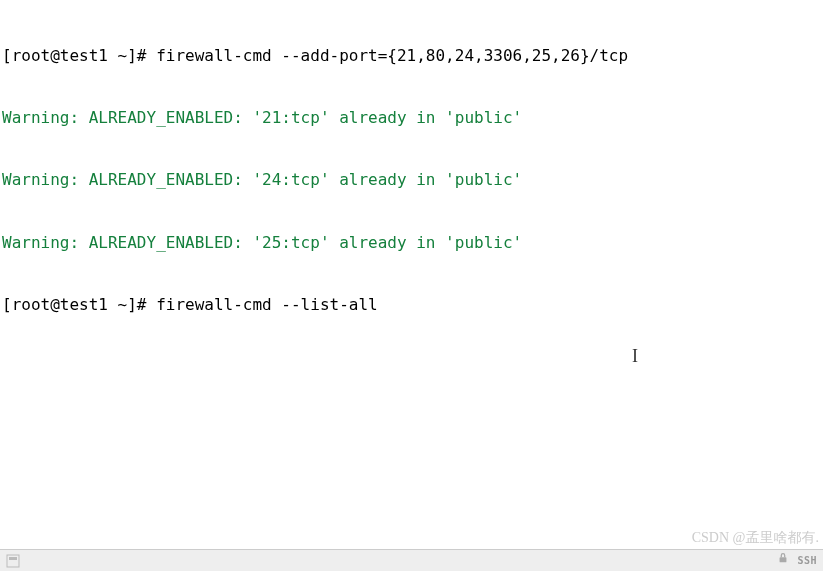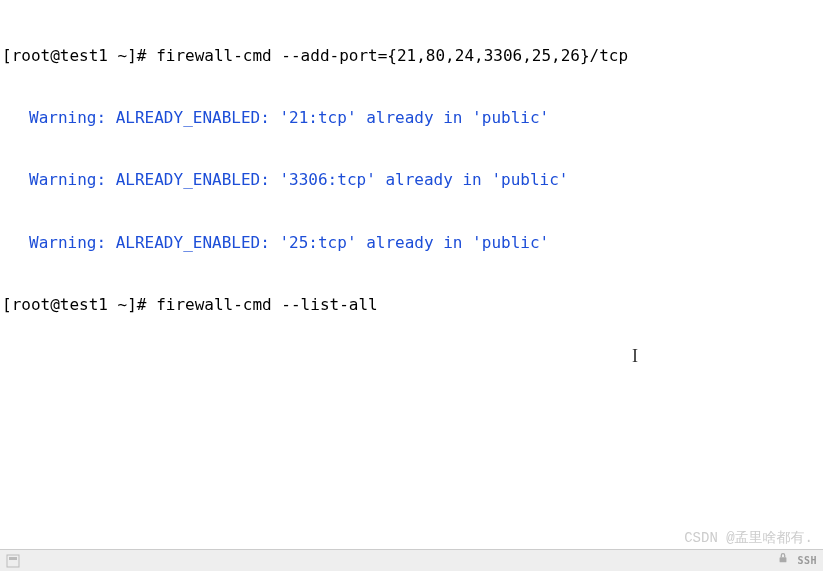--- a/index.html
+++ b/index.html
@@ -19,22 +19,21 @@
       overflow: hidden;
     }
     .terminal {
       padding: 4px 2px;
       white-space: pre;
     }
     .line {
       display: block;
     }
     .warning {
-      color: #1d4ed8;
-      margin-left: 27px;
+      color: #15803d;
     }
     .text-cursor-ibeam {
       position: absolute;
       top: 345px;
       left: 632px;
       font-family: serif;
       font-size: 18px;
       color: #333;
       pointer-events: none;
     }
@@ -65,34 +64,34 @@
     }
     .ssh-label {
       font-weight: bold;
       color: #999999;
       font-size: 10px;
       letter-spacing: 0.5px;
     }
     .watermark {
       position: absolute;
       bottom: 24px;
-      right: 10px;
+      right: 4px;
       color: #cccccc;
       font-size: 14px;
-      font-family: Liberation Mono, monospace;
+      font-family: Liberation Serif, serif;
       pointer-events: none;
     }
   </style>
 </head>
 <body>
 
 <div class="terminal">
   <span class="line"><span>[root@test1 ~]# </span><span>firewall-cmd --add-port={21,80,24,3306,25,26}/tcp</span></span>
   <span class="line warning">Warning: ALREADY_ENABLED: '21:tcp' already in 'public'</span>
-  <span class="line warning">Warning: ALREADY_ENABLED: '3306:tcp' already in 'public'</span>
+  <span class="line warning">Warning: ALREADY_ENABLED: '24:tcp' already in 'public'</span>
   <span class="line warning">Warning: ALREADY_ENABLED: '25:tcp' already in 'public'</span>
   <span class="line"><span>[root@test1 ~]# </span><span>firewall-cmd --list-all</span></span>
   
   
   
   
   
   
   
   

